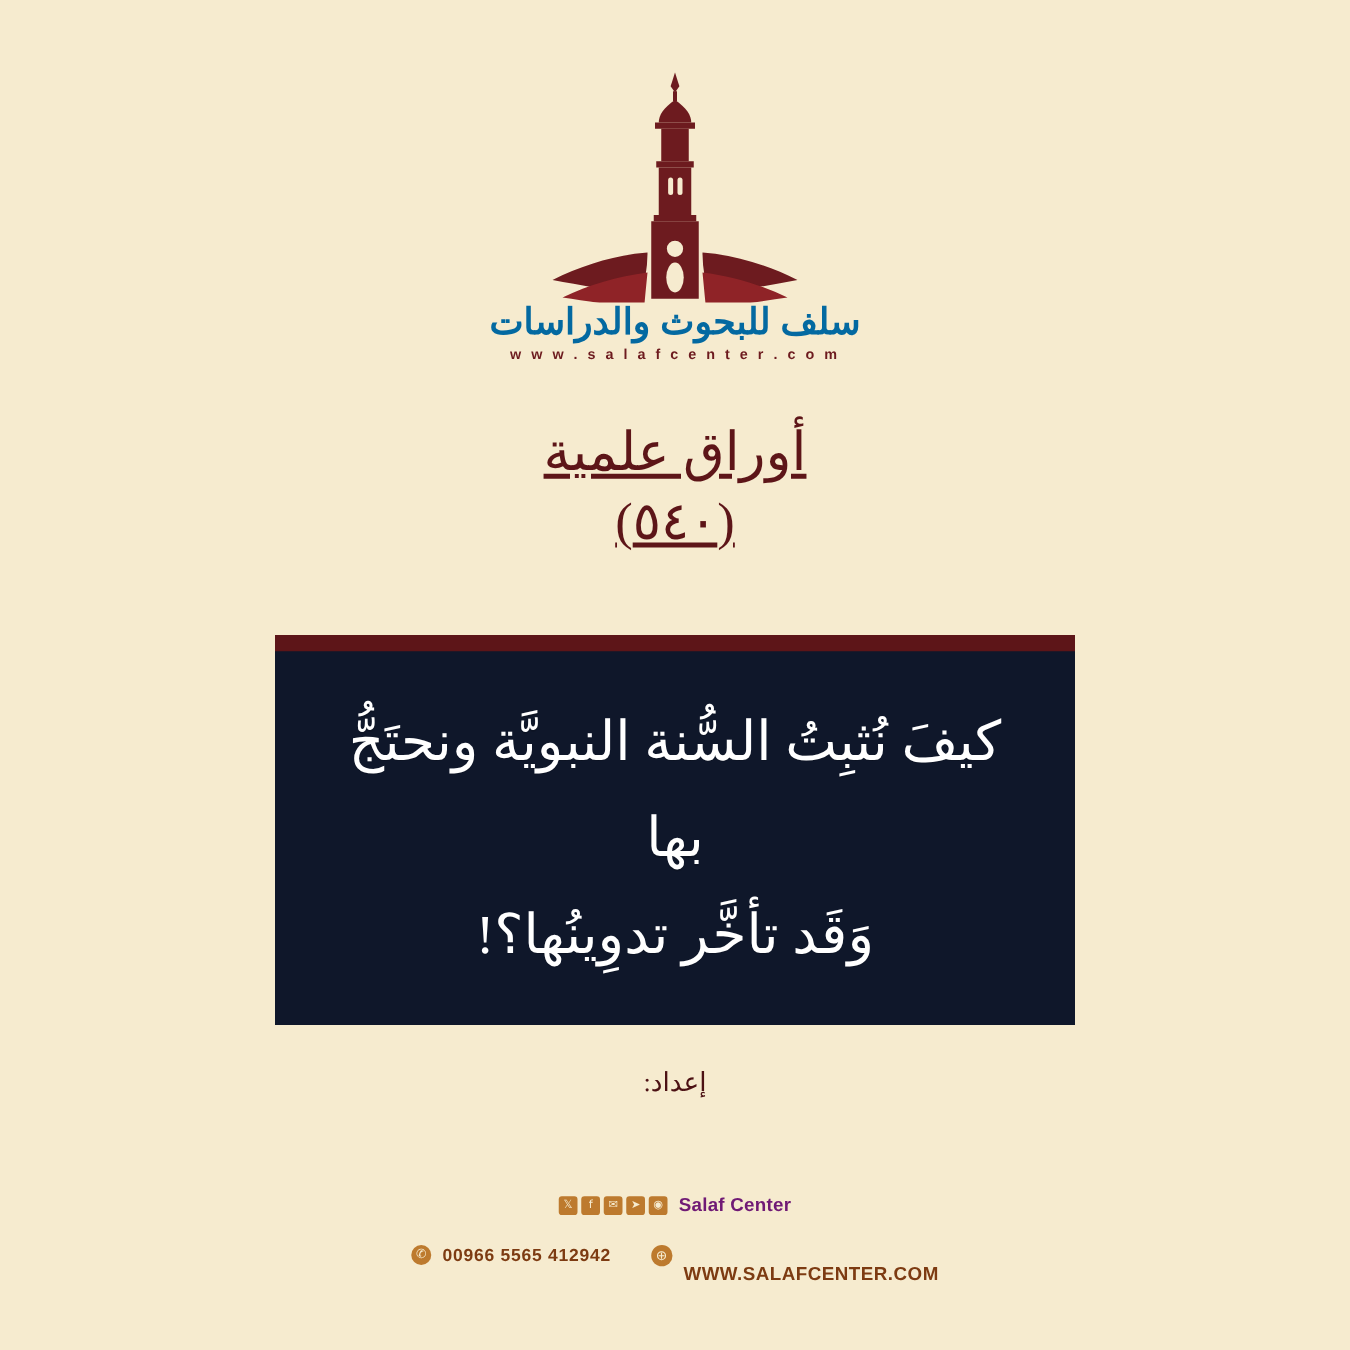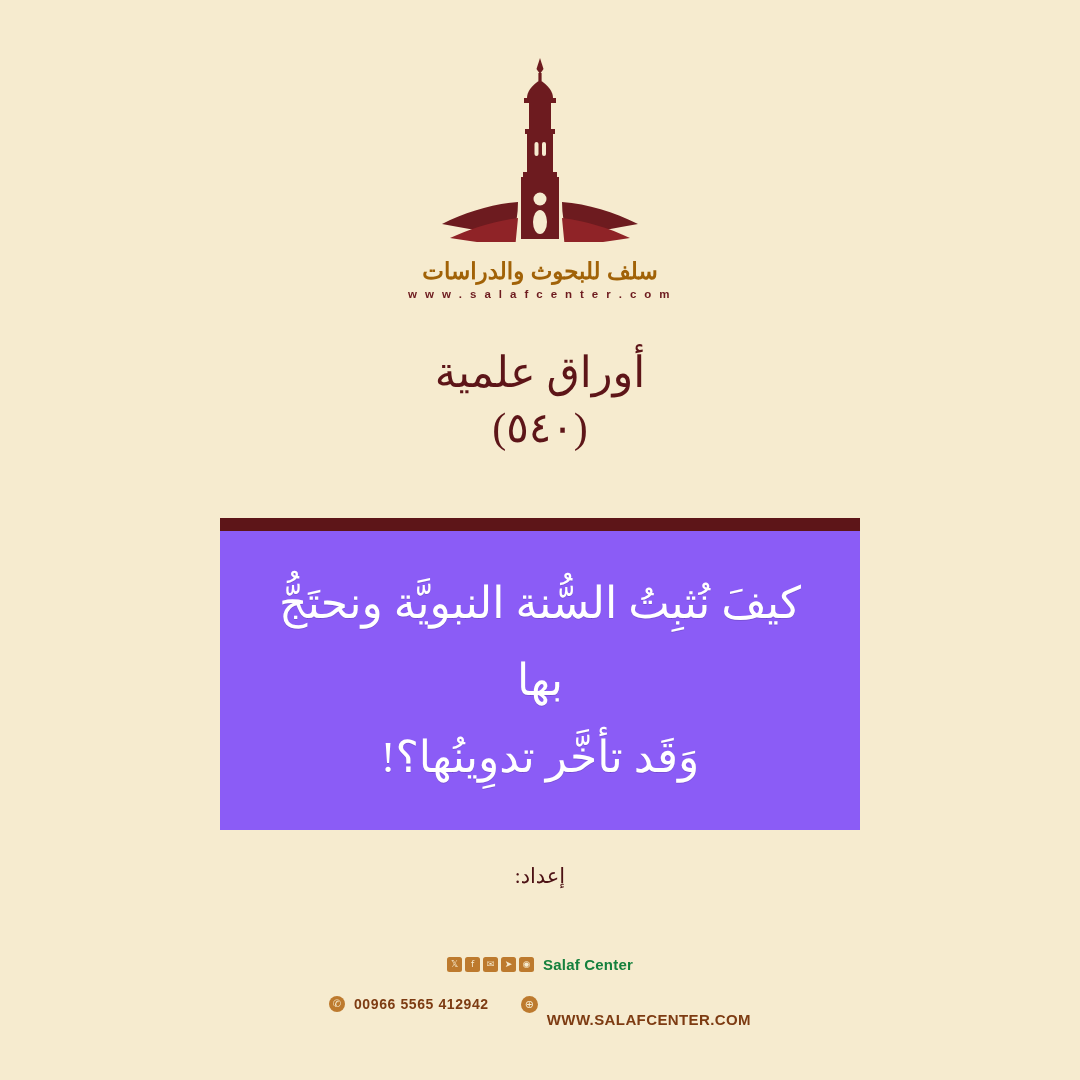--- a/index.html
+++ b/index.html
@@ -33,59 +33,60 @@
     display: flex;
     flex-direction: column;
     align-items: center;
   }
   .logo-mark {
     width: 300px;
     height: 190px;
     display: block;
   }
   .logo-name {
-    margin-top: 18px;
+    margin-top: 2px;
     font-family: "Liberation Sans", sans-serif;
-    font-size: 23px;
-    font-weight: bold;
-    color: #a16207;
+    font-size: 29px;
+    font-weight: bold;
+    color: #0369a1;
     letter-spacing: 0px;
     line-height: 1;
   }
   .logo-url {
     margin-top: 5px;
     font-size: 11.5px;
     font-weight: bold;
     color: #6d1b1f;
     letter-spacing: 2.4px;
     direction: ltr;
   }
 
   
   .series {
     margin-top: 46px;
     text-align: center;
     color: #5d1518;
     font-family: "Liberation Serif", serif;
     line-height: 1.25;
+    text-decoration: underline;
   }
   .series-name {
     font-size: 43px;
     letter-spacing: 0px;
   }
   .series-number {
     font-size: 42px;
     margin-top: 2px;
   }
 
   
   .card {
     margin-top: 64px;
     width: 640px;
-    background: #8b5cf6;
+    background: #0f172a;
     border-top: 13px solid #5d1518;
     box-sizing: border-box;
     min-height: 312px;
     display: flex;
     align-items: center;
     justify-content: center;
     padding: 26px 34px;
   }
   .card-text {
     color: #ffffff;
@@ -144,21 +145,21 @@
     color: #f6ebcf;
     font-size: 9px;
     line-height: 15px;
     text-align: center;
     font-family: "DejaVu Sans", sans-serif;
     display: inline-block;
   }
   .footer-brand {
     font-size: 15px;
     font-weight: bold;
-    color: #15803d;
+    color: #701a75;
     letter-spacing: .2px;
   }
   .footer-phone {
     font-size: 14px;
     font-weight: bold;
     color: #7d3b12;
     letter-spacing: .6px;
   }
   .footer-site {
     font-size: 15px;

